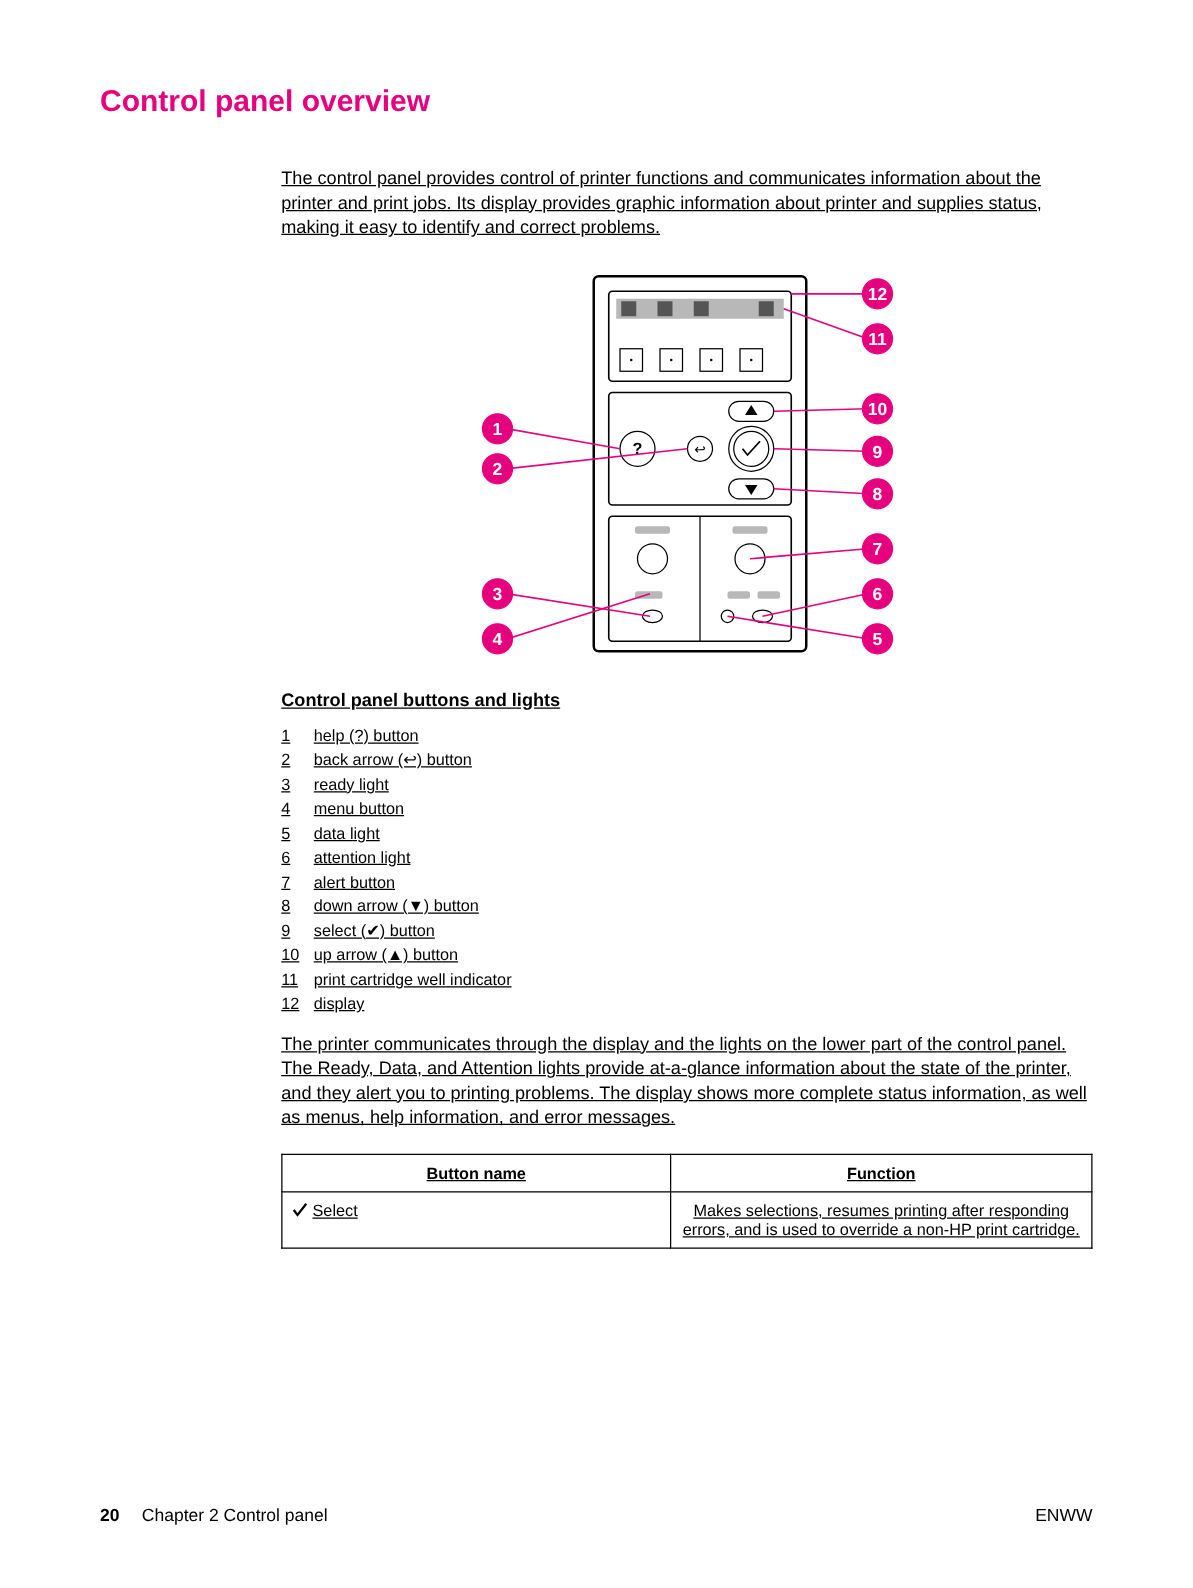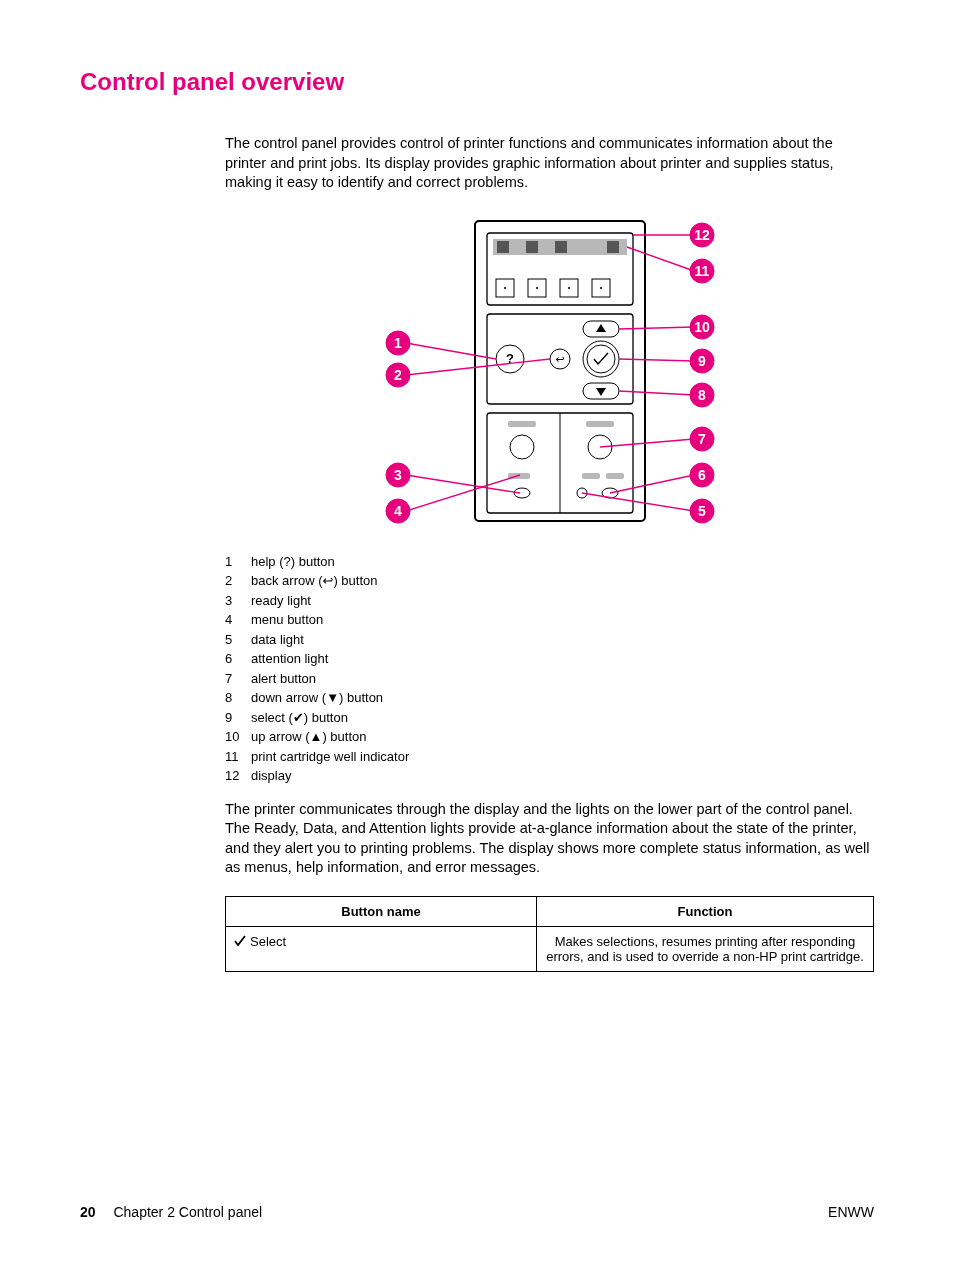--- a/index.html
+++ b/index.html
@@ -19,20 +19,21 @@
   }
   h1.overview {
     color: #e6007e;
     font-size: 24px;
     font-weight: bold;
     margin: 0 0 38px 0;
   }
   .content {
     margin-left: 145px;
     margin-right: 0;
+    text-decoration: underline;
   }
   .para {
     font-size: 14.5px;
     line-height: 1.35;
     margin: 0 0 18px 0;
   }
   .diagram-wrap {
     text-align: center;
     margin: 12px 0 18px 0;
   }
@@ -189,20 +190,21 @@
           <text class="callout-text" x="332" y="116">10</text>
         <line class="leader" x1="324" y1="60" x2="257" y2="36"></line>
         <circle class="callout-circle" cx="332" cy="60" r="12"></circle>
           <text class="callout-text" x="332" y="60">11</text>
         <line class="leader" x1="324" y1="24" x2="263" y2="24"></line>
         <circle class="callout-circle" cx="332" cy="24" r="12"></circle>
           <text class="callout-text" x="332" y="24">12</text>
       </svg>
     </div>
 
+    <div class="list-title">Control panel buttons and lights</div>
 
     <div class="legend">
       <div class="legend-row">
           <div class="legend-num">1</div>
           <div class="legend-text">help (?) button</div>
         </div>
       <div class="legend-row">
           <div class="legend-num">2</div>
           <div class="legend-text">back arrow (↩) button</div>
         </div>

